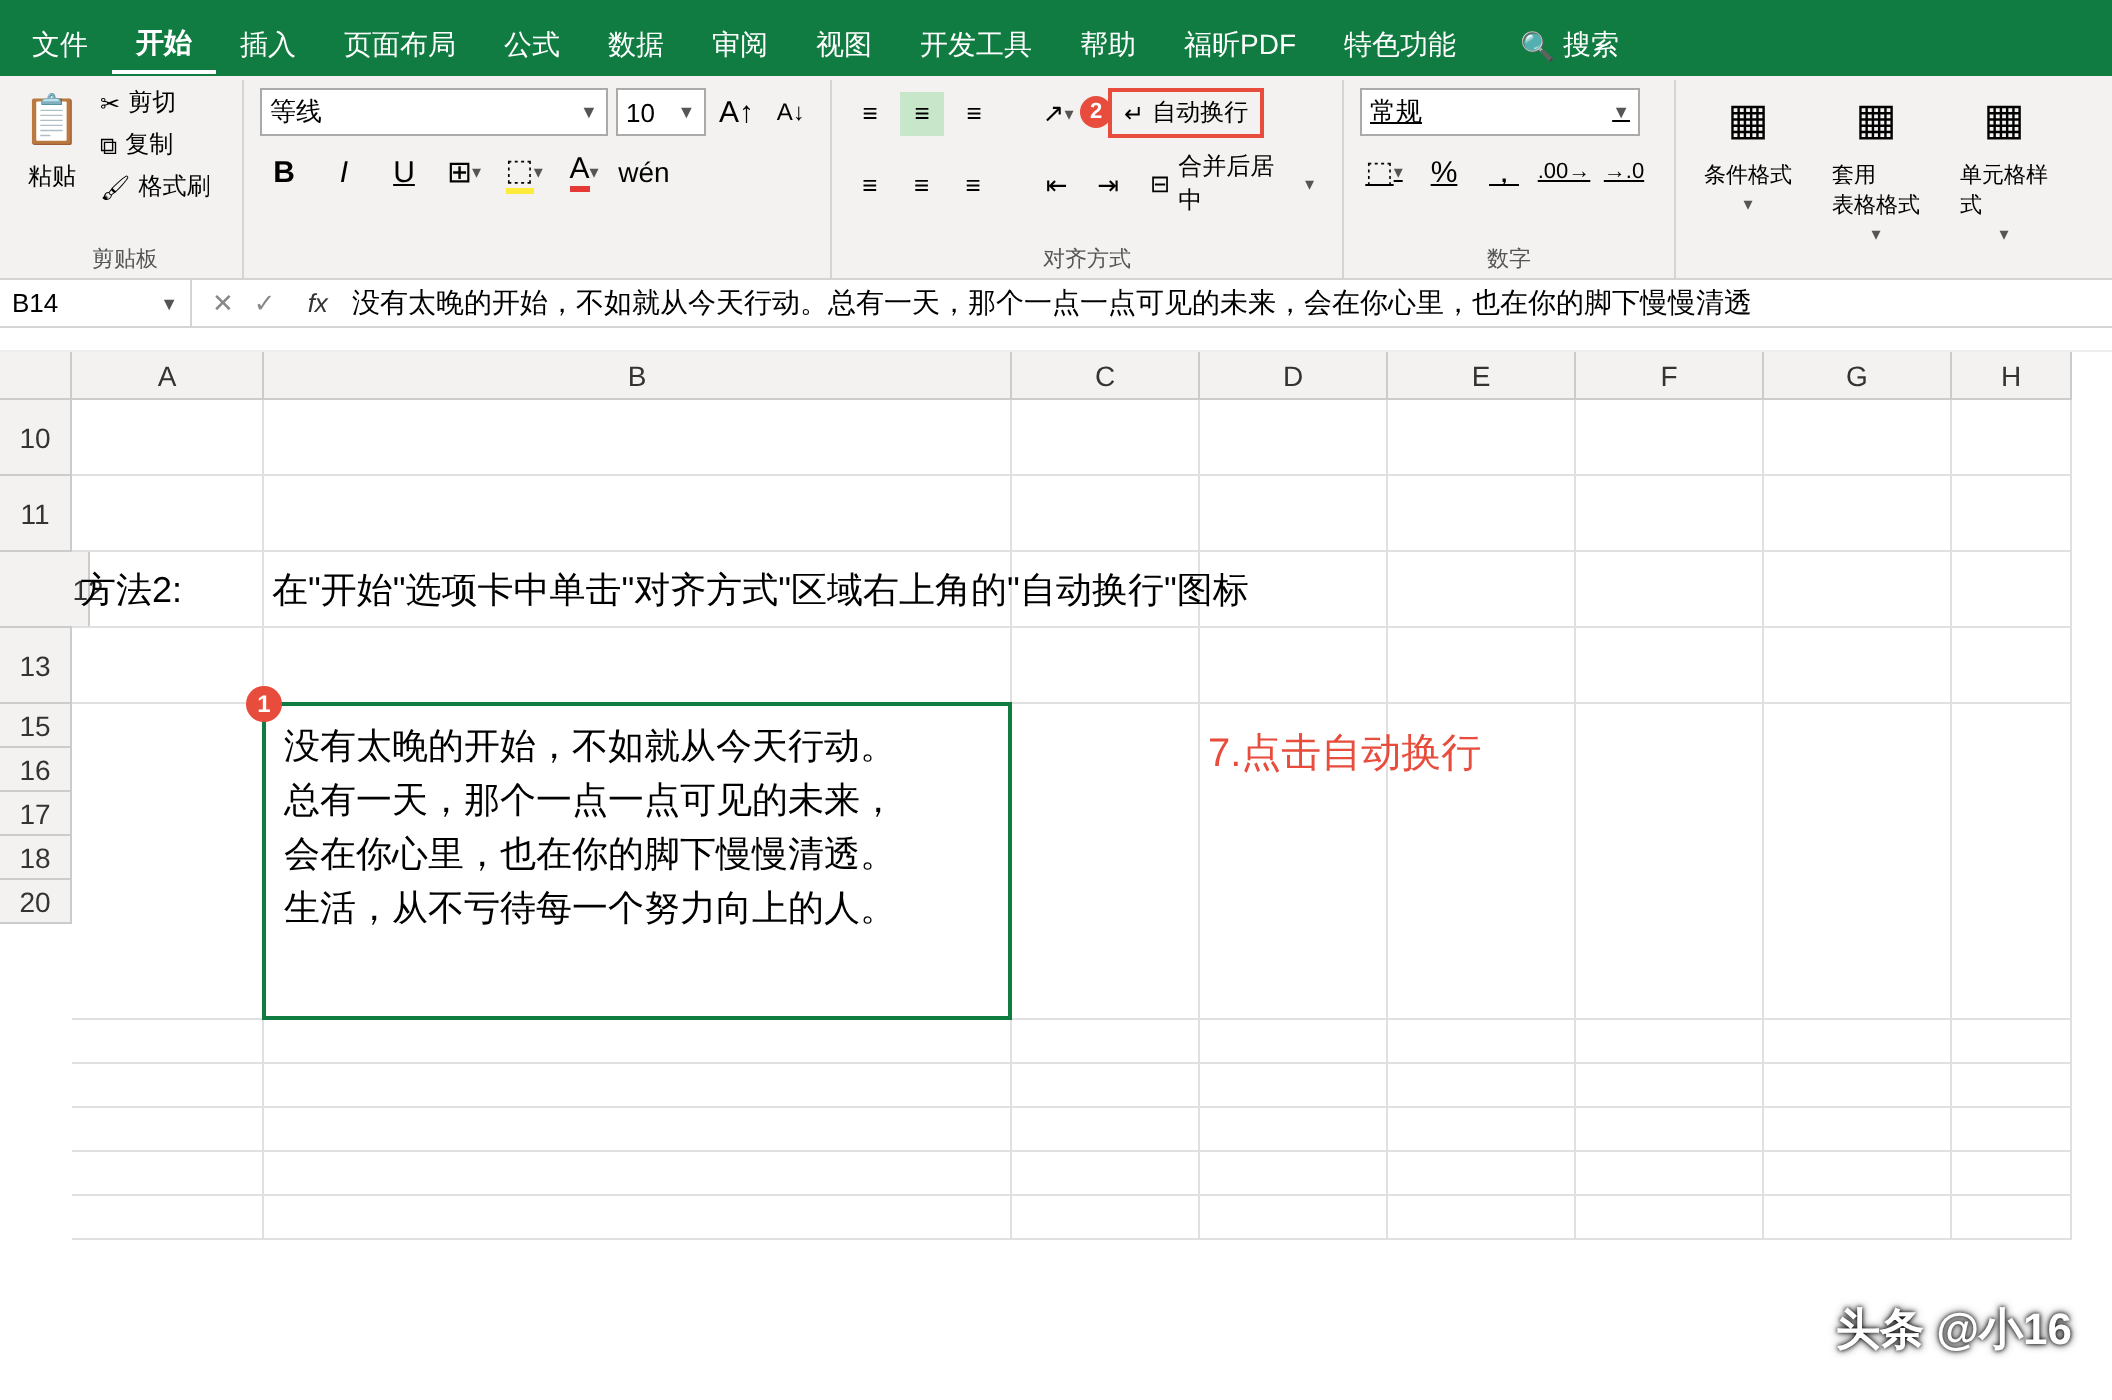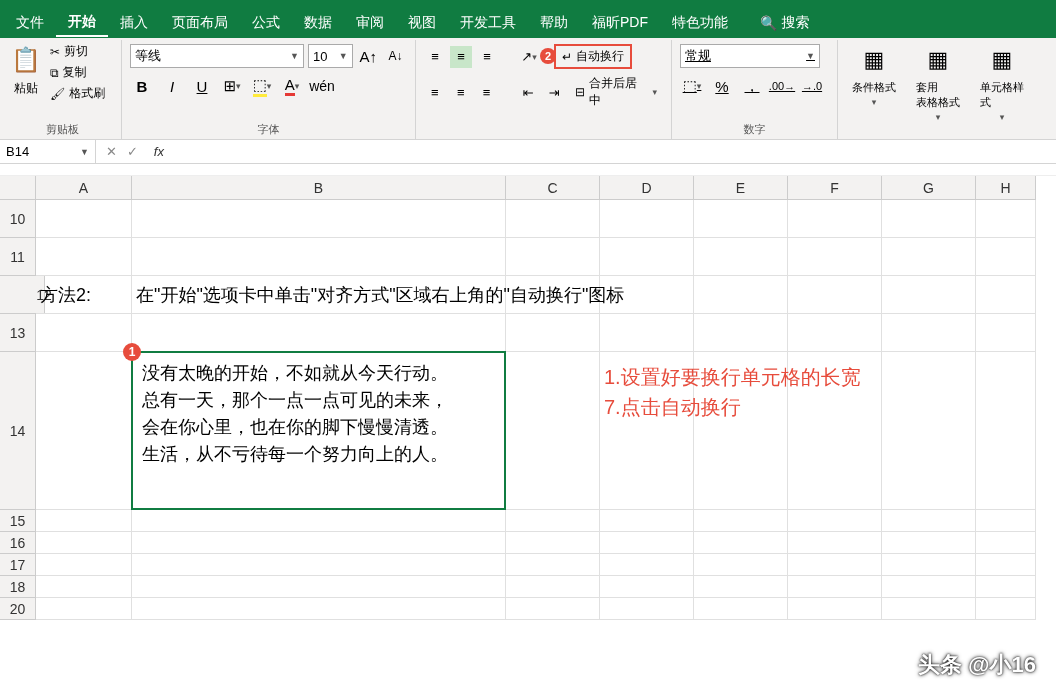--- a/index.html
+++ b/index.html
@@ -136,21 +136,20 @@
             <span style="border-bottom:3px solid #ffeb3b;">⬚</span>
             <span class="arrow">▾</span>
           </div>
         <div class="fb-btn">
             <span style="border-bottom:3px solid #e53935;">A</span>
             <span class="arrow">▾</span>
           </div>
         <div class="fb-btn" style="font-size:14px;">wén</div>
       </div>
     </div>
-    <div class="ribbon-group-label">字体</div>
   </div>
 
   <div class="ribbon-group" style="width:256px;">
     <div class="ribbon-group-body">
       <div class="align-group-body" style="padding:2px;">
         <div class="align-row">
           <div class="al-btn">≡</div>
           <div class="al-btn active">≡</div>
           <div class="al-btn">≡</div>
           <div style="width:12px;"></div>
@@ -170,20 +169,21 @@
           <div class="al-btn">⇤</div>
           <div class="al-btn">⇥</div>
           <div class="merge-btn">
               <span>⊟</span>
               <span>合并后居中</span>
               <span class="arrow">▾</span>
             </div>
         </div>
       </div>
     </div>
+    <div class="ribbon-group-label">对齐方式</div>
   </div>
 
   <div class="ribbon-group" style="width:166px;">
     <div style="flex:1;display:flex;flex-direction:column;padding:2px;text-decoration:underline;">
       <div class="num-top">
         <div class="num-sel">
             <span>常规</span>
             <span class="arrow">▼</span>
           </div>
       </div>
@@ -224,20 +224,21 @@
 <div class="namebox-bar">
   <div class="name-box">
       <span>B14</span>
       <span class="arrow">▼</span>
     </div>
   <div class="fx-btns">
     <span>✕</span>
     <span>✓</span>
   </div>
   <div class="fx-label">fx</div>
+  <div class="formula-input">没有太晚的开始，不如就从今天行动。总有一天，那个一点一点可见的未来，会在你心里，也在你的脚下慢慢清透</div>
 </div>
 
 <div style="height:12px;background:#fff;border-bottom:1px solid #eee;"></div>
 
 <div class="sheet" id="sheet">
     <div class="corner"></div>
     <div class="col-headers">
       <div class="col-h" style="width: 96px;">A</div>
       <div class="col-h" style="width: 374px;">B</div>
       <div class="col-h" style="width: 94px;">C</div>
@@ -245,21 +246,20 @@
       <div class="col-h" style="width: 94px;">E</div>
       <div class="col-h" style="width: 94px;">F</div>
       <div class="col-h" style="width: 94px;">G</div>
       <div class="col-h" style="width: 60px;">H</div>
     </div>
     <div class="row-headers">
       <div class="row-h" style="height: 38px;">10</div>
       <div class="row-h" style="height: 38px;">11</div>
       <div class="row-h" style="height: 38px; padding-left: 44px;">12</div>
       <div class="row-h" style="height: 38px;">13</div>
-      <div class="row-h" style="height: 158px;">14</div>
       <div class="row-h" style="height: 22px;">15</div>
       <div class="row-h" style="height: 22px;">16</div>
       <div class="row-h" style="height: 22px;">17</div>
       <div class="row-h" style="height: 22px;">18</div>
       <div class="row-h" style="height: 22px;">20</div>
     </div>
     <div class="cells">
       <div class="cell" style="left: 0px; top: 0px; width: 96px; height: 38px;"></div>
       <div class="cell" style="left: 96px; top: 0px; width: 374px; height: 38px;"></div>
       <div class="cell" style="left: 470px; top: 0px; width: 94px; height: 38px;"></div>
@@ -340,18 +340,17 @@
       <div class="cell" style="left: 470px; top: 398px; width: 94px; height: 22px;"></div>
       <div class="cell" style="left: 564px; top: 398px; width: 94px; height: 22px;"></div>
       <div class="cell" style="left: 658px; top: 398px; width: 94px; height: 22px;"></div>
       <div class="cell" style="left: 752px; top: 398px; width: 94px; height: 22px;"></div>
       <div class="cell" style="left: 846px; top: 398px; width: 94px; height: 22px;"></div>
       <div class="cell" style="left: 940px; top: 398px; width: 60px; height: 22px;"></div>
     </div>
     <div class="sel-box" style="left: 131px; top: 175px; width: 375px; height: 159px;"></div>
     <div class="sel-badge" style="left: 123px; top: 167px;">1</div>
     <div class="note-text" style="left: 604px; top: 186px;">
-      <div>1.设置好要换行单元格的长宽</div>
       <div>7.点击自动换行</div>
     </div>
   </div>
 
 <div class="watermark">头条 @小16</div>
 
 </body></html>

